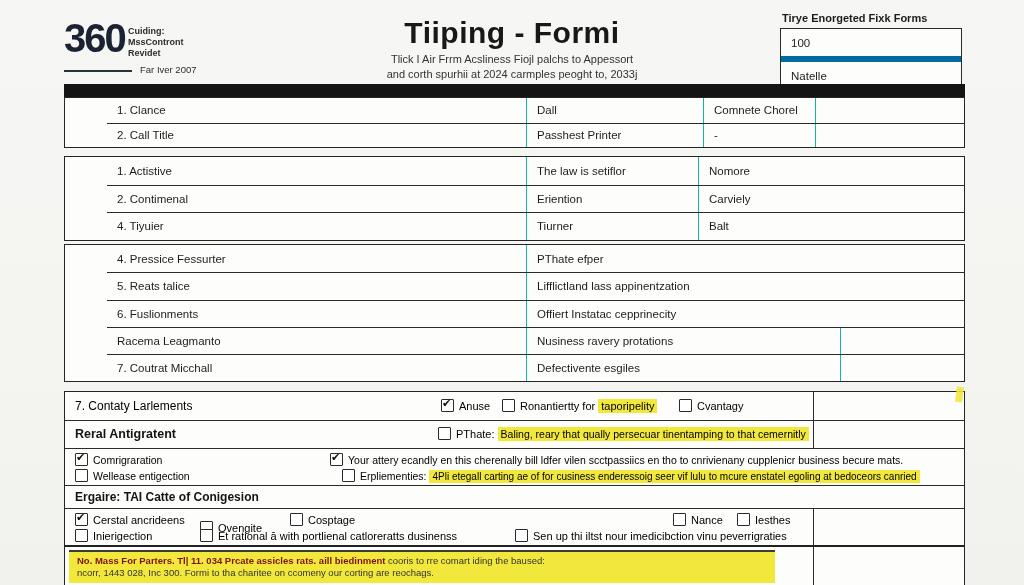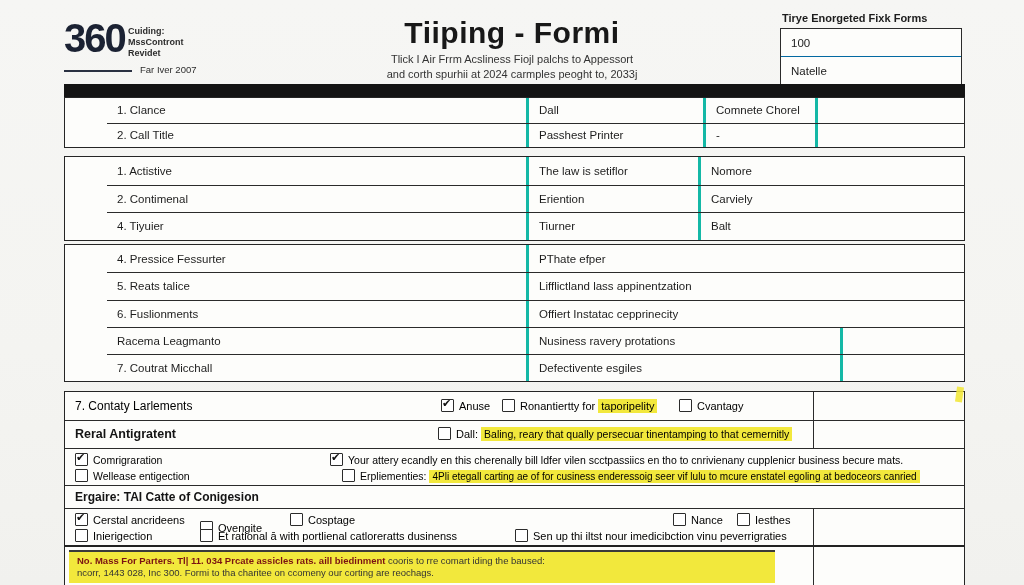--- a/index.html
+++ b/index.html
@@ -15,29 +15,29 @@
   .logo-rule{position:absolute;left:64px;top:70px;width:68px;border-top:2px solid #2a3142;}
   .logo-footnote{position:absolute;left:140px;top:64px;font-size:9.5px;color:#2d2d2d;}
   .title{position:absolute;left:292px;top:16px;width:440px;text-align:center;
     font-size:30px;font-weight:800;color:#181818;letter-spacing:0.5px;}
   .subtitle{position:absolute;left:272px;width:480px;text-align:center;font-size:11px;color:#333;}
   .sub1{top:53px;} .sub2{top:68px;}
   .fax-label{position:absolute;left:782px;top:12px;font-size:11px;font-weight:700;color:#1c1c1c;}
   .fax-box{position:absolute;left:780px;top:28px;width:180px;height:56px;
     border:1.5px solid #2b2b2b;background:#fdfdfb;}
   .fax-row{height:27px;display:flex;align-items:center;padding-left:10px;font-size:11.5px;color:#222;}
-  .fax-row.first{border-bottom:1px solid #0369a1;}
+  .fax-row.first{border-bottom:6px solid #0369a1;}
   
   .black-bar{position:absolute;left:64px;top:84px;width:901px;height:13px;background:#141414;}
   .tbl{position:absolute;left:64px;width:901px;border:1.5px solid #252525;background:#fdfdfb;box-sizing:border-box;padding-left:42px;}
   .trow{display:grid;box-sizing:border-box;}
   .trow + .trow{border-top:1px solid #2b2b2b;}
   .tcell{display:flex;align-items:center;padding-left:10px;font-size:11.5px;color:#1d1d1d;
     box-sizing:border-box;overflow:hidden;white-space:nowrap;}
-  .tcell + .tcell{border-left:3px solid #14b8a6;}
+  .tcell + .tcell{border-left:1px solid #14b8a6;}
   #table1{top:97px;} #table1 .trow{grid-template-columns:419px 177px 112px 1fr;height:24.5px;}
   #table2{top:156px;} #table2 .trow{grid-template-columns:419px 172px 1fr;height:27.5px;}
   #table3{top:244px;} #table3 .trow{height:27.3px;text-align:center;}
   #table3 .cols2{grid-template-columns:419px 1fr;}
   #table3 .cols3{grid-template-columns:419px 314px 1fr;}
   
   .section{position:absolute;left:64px;top:391px;width:901px;height:200px;
     border:1.5px solid #252525;background:#fdfdfb;box-sizing:border-box;}
   .srow{position:relative;box-sizing:border-box;border-bottom:1px solid #2b2b2b;}
   .rowA{height:29px;} .rowB{height:28px;} .rowC{height:37px;}
@@ -156,21 +156,21 @@
       <span class="abs" style="left:614px;top:7px;">
         <span class="cb"></span><span>Cvantagy</span>
       </span>
       <span class="rdiv"></span>
       <span class="yellow-tick"></span>
     </div>
 
     <div class="srow rowB">
       <span class="abs lbl bold" style="left:10px;top:6px;font-size:12.5px;">Reral Antigratent</span>
       <span class="abs" style="left:373px;top:6px;">
-        <span class="cb"></span><span>Dall:</span>
+        <span class="cb"></span><span>PThate:</span>
         <span class="hl small">Baling, reary that qually persecuar tinentamping to that cemernitly</span>
       </span>
       <span class="rdiv"></span>
     </div>
 
     <div class="srow rowC">
       <span class="abs small" style="left:10px;top:4px;">
         <span class="cb checked"></span><span>Comrigraration</span>
       </span>
       <span class="abs small" style="left:10px;top:20px;">

